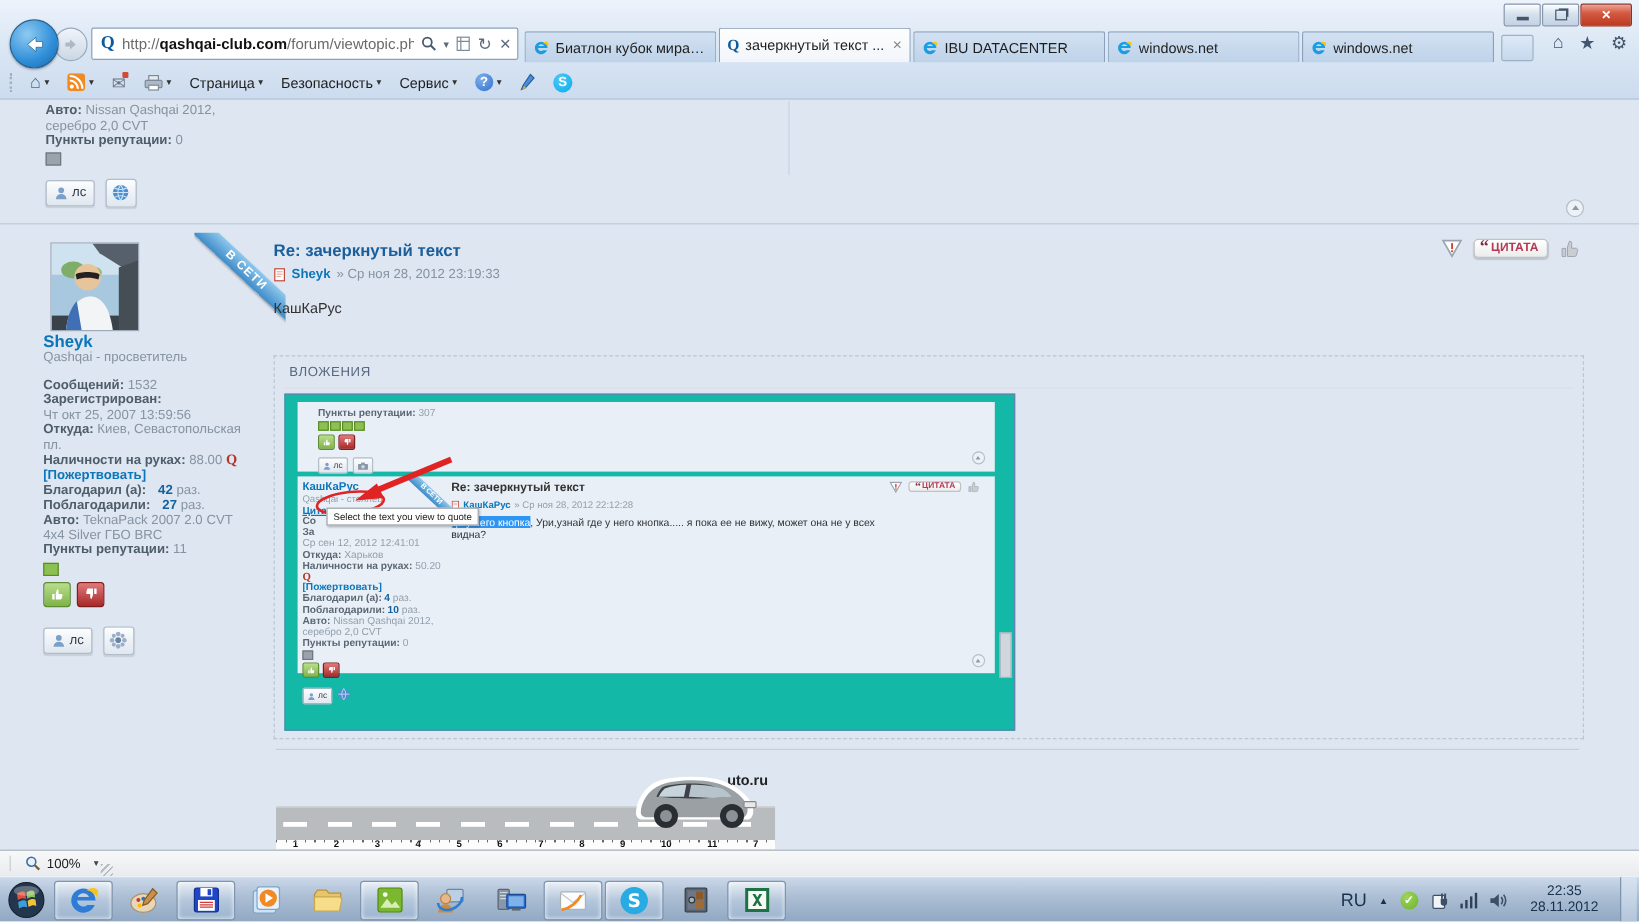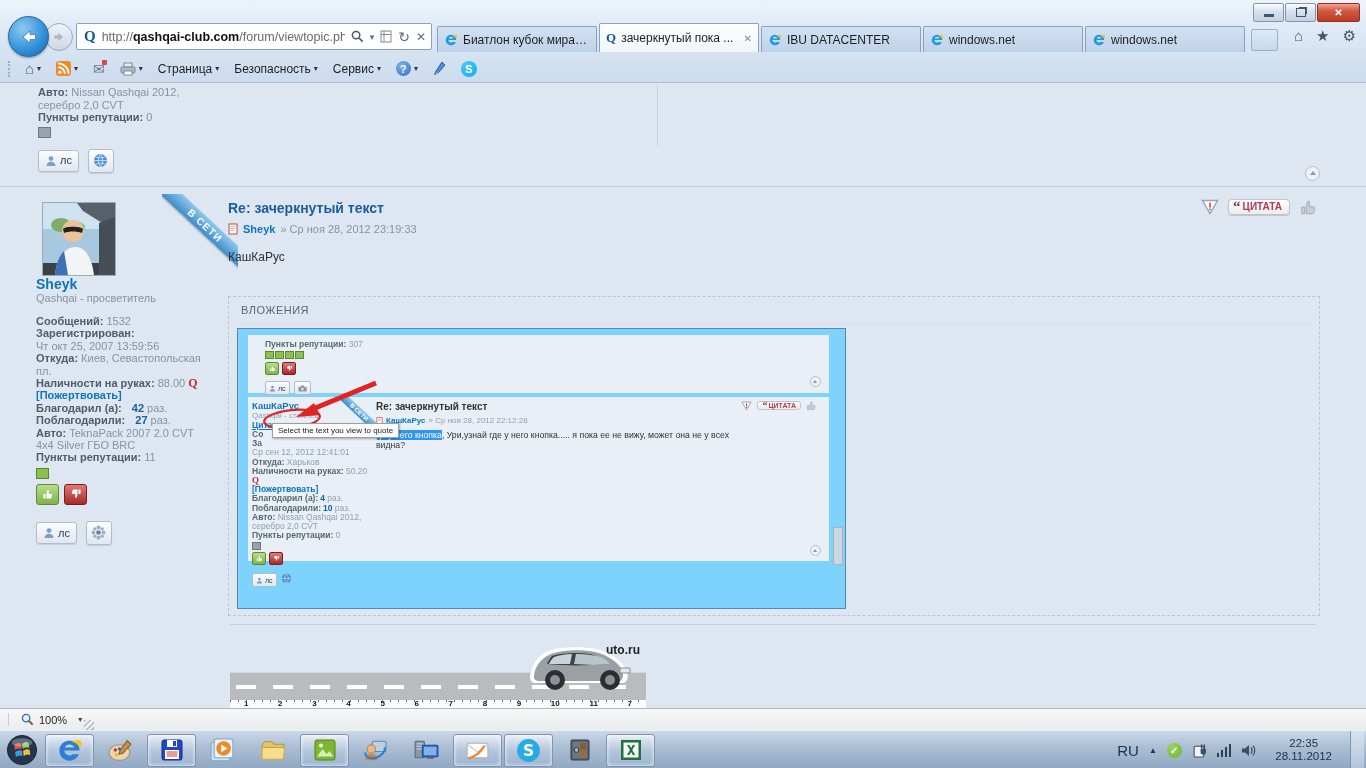--- a/index.html
+++ b/index.html
@@ -77,21 +77,21 @@
   .quote-btn{border:1px solid #c3c3c3;border-radius:4px;background:linear-gradient(#fff,#ececec);padding:1px 7px 2px 4px;font-size:10px;font-weight:bold;color:#b43a53;display:flex;align-items:center;gap:2px;cursor:pointer;box-shadow:0 1px 1px rgba(0,0,0,.15);}
   .qmark{color:#7e2c3f;font-size:15px;line-height:7px;font-family:"Liberation Serif",serif;font-weight:bold;}
   .post-title{font-size:14px;font-weight:bold;color:#1a5e9c;padding-top:6px;cursor:pointer;}
   .byline{margin-top:7px;font-size:11px;color:#8593a2;display:flex;align-items:center;gap:5px;}
   .byline .author{font-weight:bold;color:#0c76ba;cursor:pointer;}
   .post-body{margin-top:15px;font-size:12px;color:#333;}
   .attachbox{position:absolute;top:102px;left:0;right:0;height:320px;border:1px dashed #bcc5d0;box-sizing:border-box;}
   .attach-label{position:absolute;left:12px;top:7px;font-size:11px;color:#57677e;letter-spacing:.5px;}
   .attach-hr{position:absolute;left:8px;right:8px;top:26px;height:1px;background:#d9dfe8;}
   
-  .attach-img{position:absolute;left:8px;top:31px;width:607px;height:279px;background:#7dd3fc;border:1px solid #5b86ad;overflow:hidden;font-size:8.5px;cursor:pointer;}
+  .attach-img{position:absolute;left:8px;top:31px;width:607px;height:279px;background:#14b8a6;border:1px solid #5b86ad;overflow:hidden;font-size:8.5px;cursor:pointer;}
   .n-fl{font-weight:bold;color:#5a6773;}
   .n-fv{color:#93a0ad;}
   .n-fn{font-weight:bold;color:#15619e;margin-left:2px;}
   .nrow{white-space:nowrap;line-height:9.2px;}
   .npost1{position:absolute;left:10px;top:6px;right:16px;height:58px;background:#e8eff7;}
   .npost1-in{position:absolute;left:17px;top:5px;}
   .mini-sq-row{display:flex;gap:1px;margin-top:2px;}
   .mini-grn{width:7px;height:6px;background:#8cc152;border:1px solid #5a8a2a;}
   .mini-thumb{width:12px;height:11px;border-radius:2px;display:inline-flex;align-items:center;justify-content:center;}
   .mini-thumb.up{background:linear-gradient(#b9dd8d,#7fb347);border:1px solid #5d8c33;}
@@ -201,21 +201,21 @@
           <span class="ie-fav">
               <svg width="14" height="14" viewBox="0 0 16 16">
                 <path fill="#1b9de2" d="M8 2a6 6 0 00-6 6c0 3.3 2.7 6 6 6 2.5 0 4.7-1.6 5.6-3.8H10a3.1 3.1 0 01-5.1-2.2h9.1A6 6 0 008 2zm0 2.4c1.2 0 2.3.7 2.8 1.8H5.2A3.1 3.1 0 018 4.4z"></path>
                 <path fill="#f9c513" d="M14.7 3.1c-.9-1.4-3.1-1.2-5.1.1a6.9 6.9 0 014.7 3.2c.7-1.2.9-2.5.4-3.3z"></path>
               </svg>
             </span>
           <span class="lbl">Биатлон кубок мира 2...</span>
         </div>
         <div class="tab active">
           <span class="q-fav">Q</span>
-          <span class="lbl">зачеркнутый пока ...</span>
+          <span class="lbl">зачеркнутый текст ...</span>
           <span class="x">✕</span>
         </div>
         <div class="tab">
           <span class="ie-fav">
               <svg width="14" height="14" viewBox="0 0 16 16">
                 <path fill="#1b9de2" d="M8 2a6 6 0 00-6 6c0 3.3 2.7 6 6 6 2.5 0 4.7-1.6 5.6-3.8H10a3.1 3.1 0 01-5.1-2.2h9.1A6 6 0 008 2zm0 2.4c1.2 0 2.3.7 2.8 1.8H5.2A3.1 3.1 0 018 4.4z"></path>
                 <path fill="#f9c513" d="M14.7 3.1c-.9-1.4-3.1-1.2-5.1.1a6.9 6.9 0 014.7 3.2c.7-1.2.9-2.5.4-3.3z"></path>
               </svg>
             </span>
           <span class="lbl">IBU DATACENTER</span>

